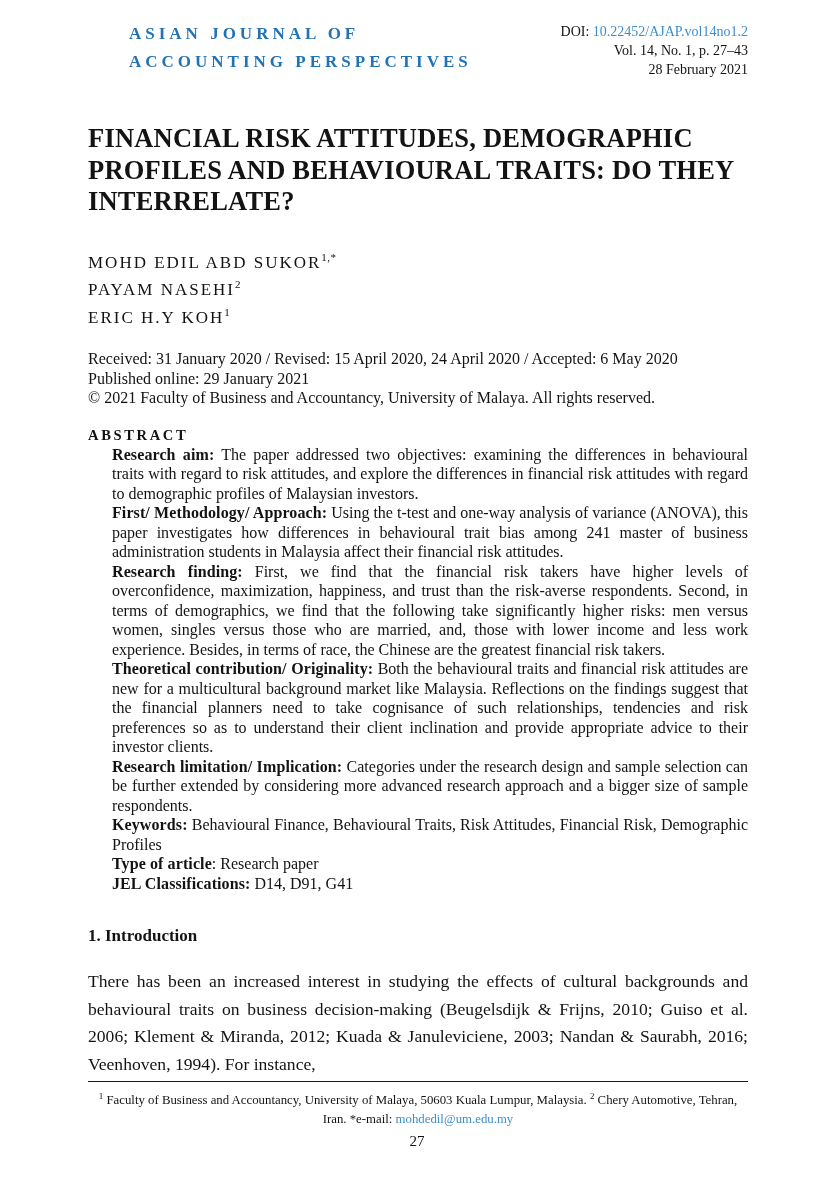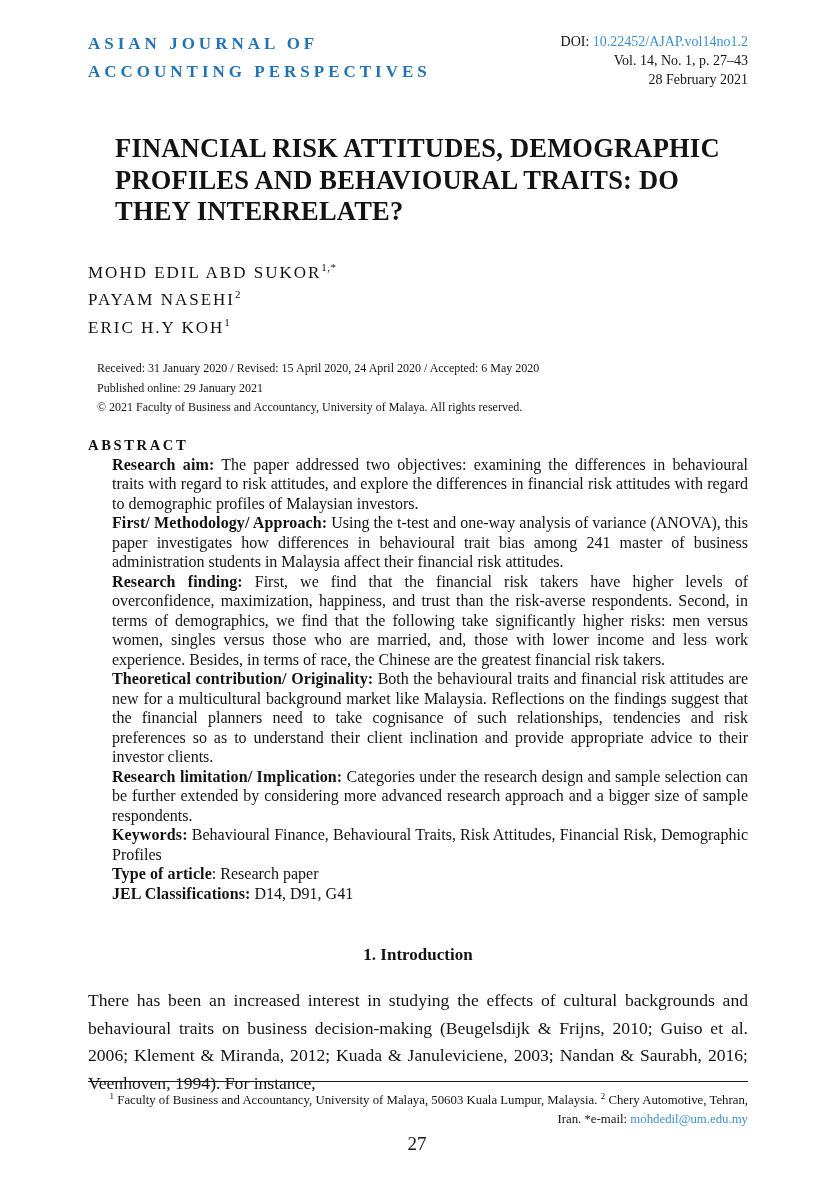--- a/index.html
+++ b/index.html
@@ -14,21 +14,22 @@
     color: #131313;
     overflow: hidden;
   }
   .content { padding: 0 86px 0 88px; }
 
   
   .header {
     display: flex;
     justify-content: space-between;
     align-items: flex-start;
-    padding-top: 30px;
+    padding-top: 20px;
+    margin-left: 41px;
   }
   .journal-name {
     color: #2273b6;
     font-weight: bold;
     font-size: 17px;
     letter-spacing: 4px;
     line-height: 28px;
   }
   .header-meta {
     text-align: right;
@@ -39,92 +40,89 @@
   }
   .link { color: #3e8ecc; text-decoration: none; }
 
   
   .title {
     margin-top: 44px;
     font-size: 26.5px;
     font-weight: bold;
     line-height: 31.5px;
     letter-spacing: 0.2px;
-    margin-left: 27px;
   }
 
   
   .authors { margin-top: 28px; }
   .author-line {
     font-size: 17px;
     letter-spacing: 2px;
     line-height: 23px;
   }
   .author-line sup { font-size: 11px; letter-spacing: 0.5px; }
 
   
   .history {
     margin-top: 21px;
-    font-size: 12px;
+    font-size: 16px;
     line-height: 19.5px;
-    margin-left: 9px;
   }
 
   
   .abstract { margin-top: 17px; }
   .abstract-heading {
     font-size: 14.6px;
     font-weight: bold;
     letter-spacing: 2.6px;
     line-height: 20px;
   }
   .abstract p {
     font-size: 16px;
     line-height: 19.5px;
     text-align: justify;
     margin-left: 24px;
   }
   .abstract p b { letter-spacing: 0.1px; }
 
   
   .section-heading {
-    margin-top: 41px;
+    margin-top: 32px;
     font-size: 17px;
     font-weight: bold;
     line-height: 22px;
-    text-align: center;
   }
   .intro-paragraph {
     margin-top: 21px;
     font-size: 17.6px;
     line-height: 27.5px;
     text-align: justify;
   }
 
   
   .footnote {
     position: absolute;
     left: 88px;
     right: 86px;
     top: 1081px;
     border-top: 1.6px solid #1a1a1a;
     padding-top: 5px;
     font-size: 12.8px;
     line-height: 18.5px;
-    text-align: right;
+    text-align: center;
   }
   .footnote sup { font-size: 9px; }
 
   .page-number {
     position: absolute;
     left: 0;
     right: 0;
     top: 1133px;
     text-align: center;
-    font-size: 19px;
+    font-size: 15px;
   }
 </style>
 </head>
 <body>
 
 <div class="page">
   <div class="content">
 
     <div class="header">
       <div class="journal-name">

